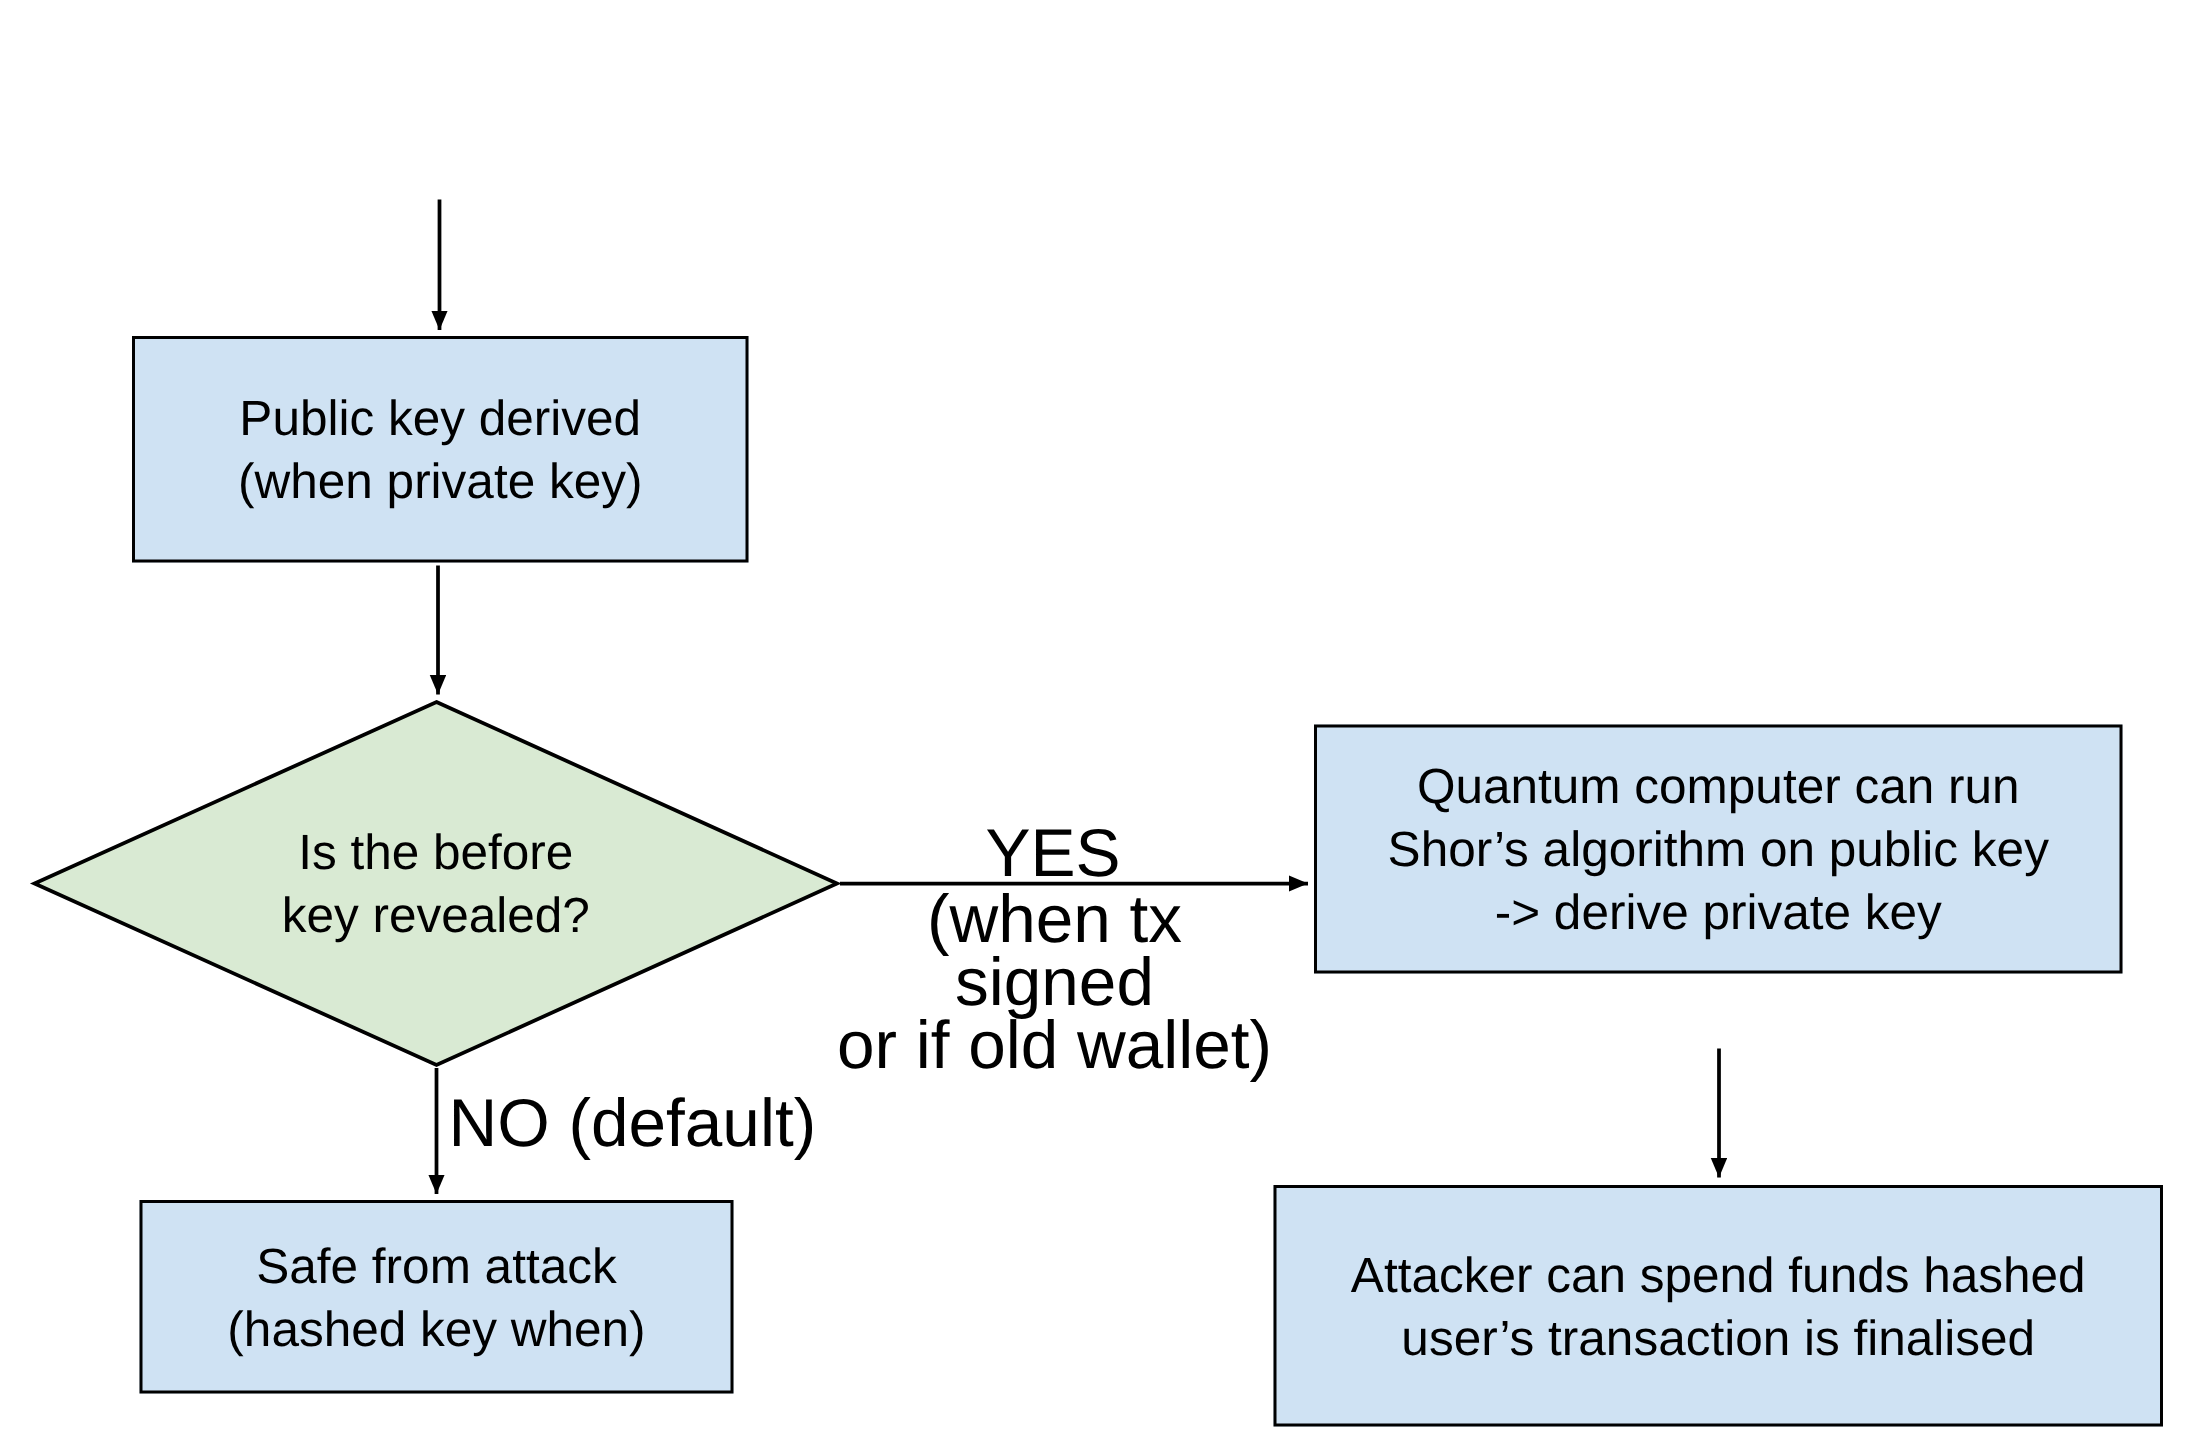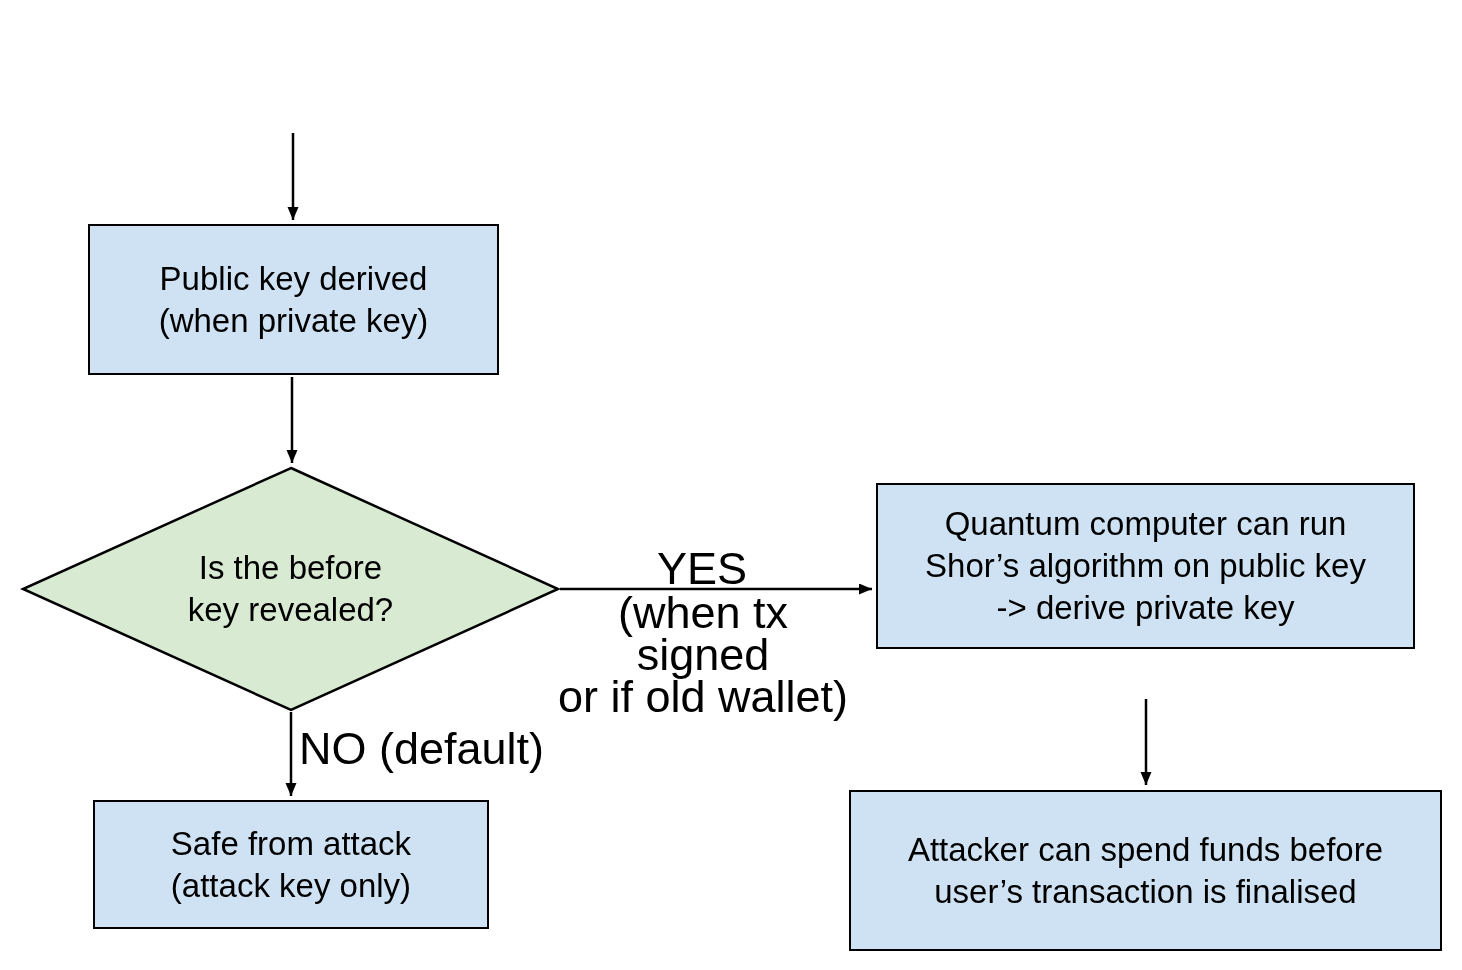--- a/index.html
+++ b/index.html
@@ -122,23 +122,23 @@
 (when private key)</div>
 
   <div class="diamond-label">Is the before
 key revealed?</div>
 
   <div class="node node--blue node--quantum-attack">Quantum computer can run
 Shor’s algorithm on public key
 -&gt; derive private key</div>
 
   <div class="node node--blue node--safe-from-attack">Safe from attack
-(attack key only)</div>
+(hashed key when)</div>
 
-  <div class="node node--blue node--attacker-spends">Attacker can spend funds before
+  <div class="node node--blue node--attacker-spends">Attacker can spend funds hashed
 user’s transaction is finalised</div>
 
   <div class="edge-label edge-label--yes">YES</div>
 
   <div class="edge-label edge-label--yes-note">(when tx signed
 or if old wallet)</div>
 
   <div class="edge-label edge-label--no">NO (default)</div>
 
 </div>

